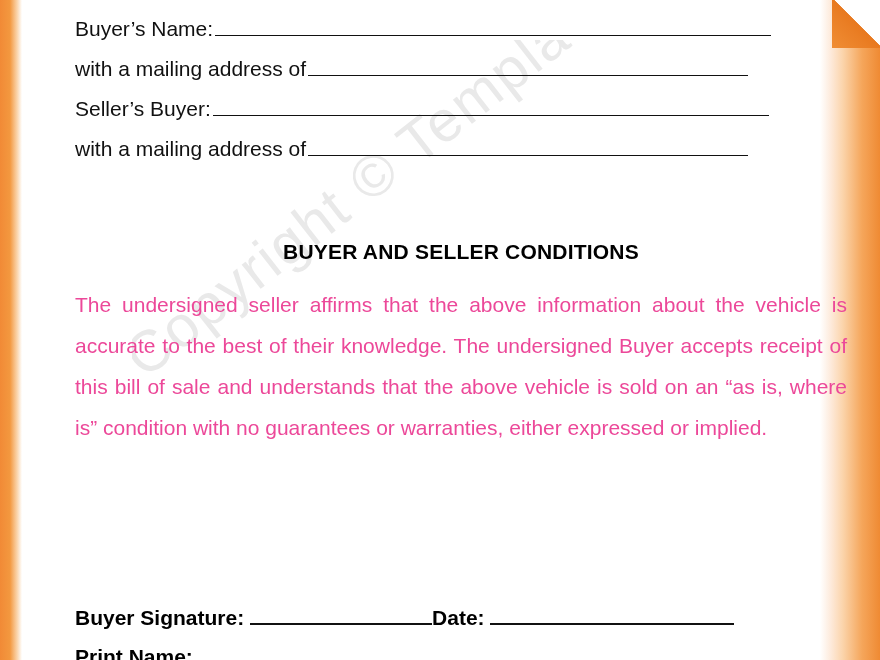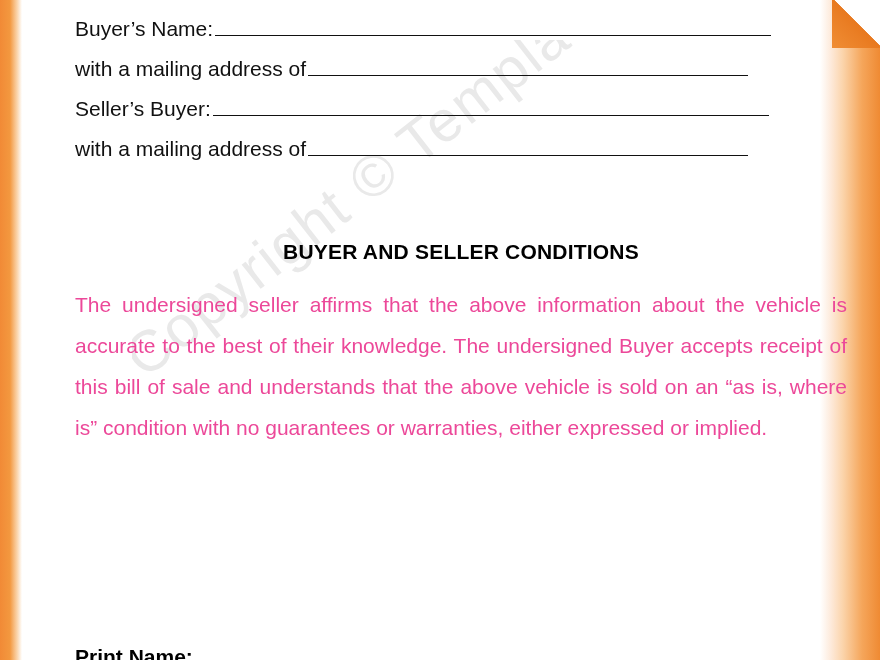--- a/index.html
+++ b/index.html
@@ -192,20 +192,25 @@
         <div class="field-line">
           <span class="label">with a mailing address of</span><span class="rule" style="width:440px"></span>
         </div>
 
       </div>
 
       <div class="heading">BUYER AND SELLER CONDITIONS</div>
 
       <div class="body-para">The undersigned seller affirms that the above information about the vehicle is accurate to the best of their knowledge. The undersigned Buyer accepts receipt of this bill of sale and understands that the above vehicle is sold on an “as is, where is” condition with no guarantees or warranties, either expressed or implied.</div>
 
+      <div class="sig-row">
+        <span>Buyer Signature:</span>
+        <span class="rule" style="width:182px"></span><span>Date:</span>
+        <span class="rule" style="width:244px"></span>
+      </div>
 
       <div class="print-row">
         <span>Print Name:</span>
       </div>
 
     </div>
   </div>
 </div>
 
 </body></html>

